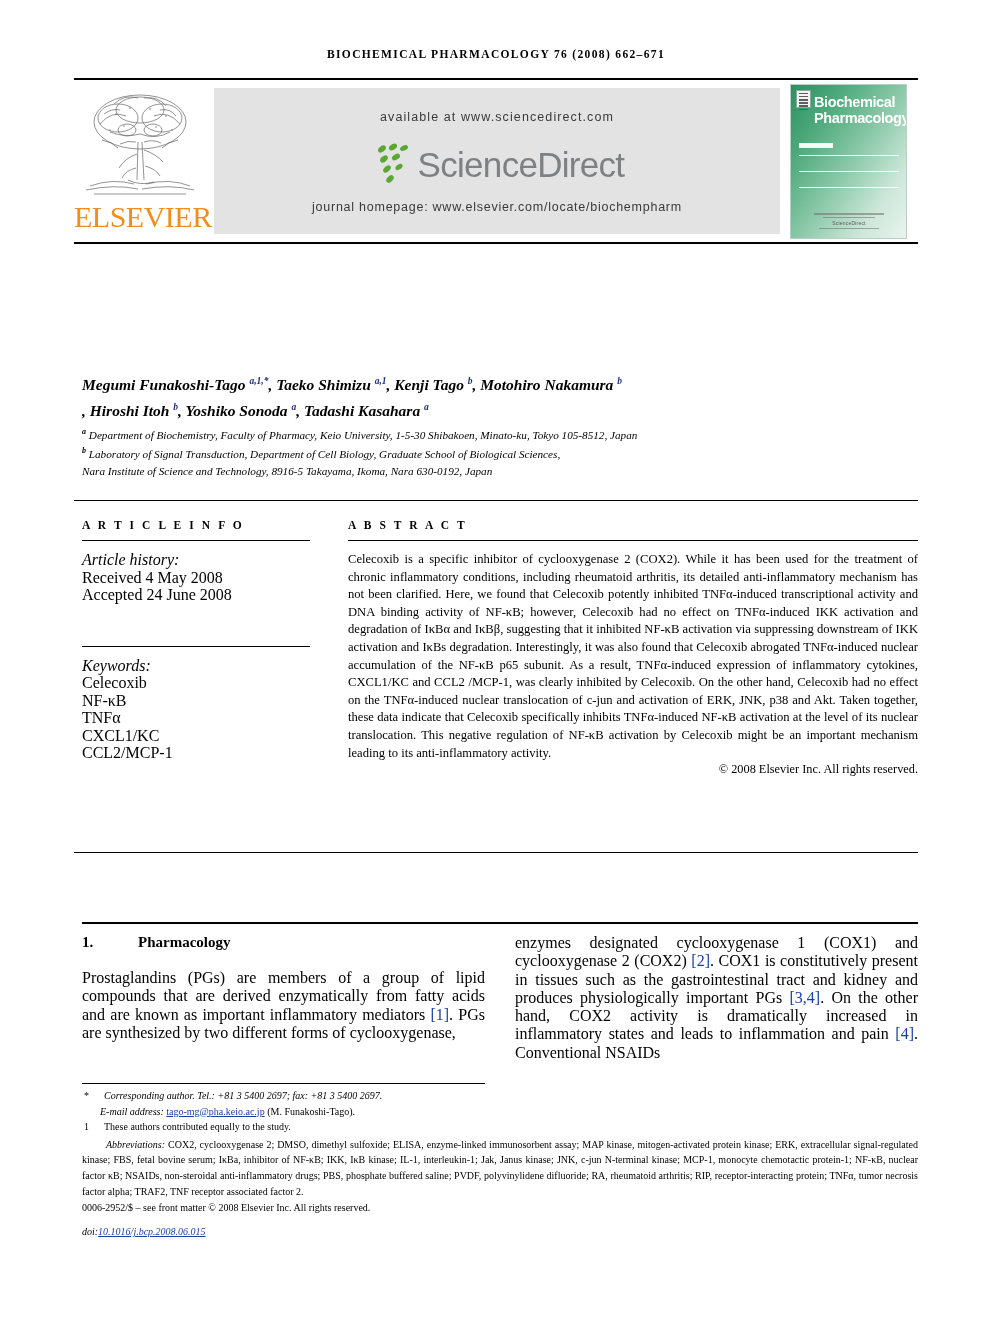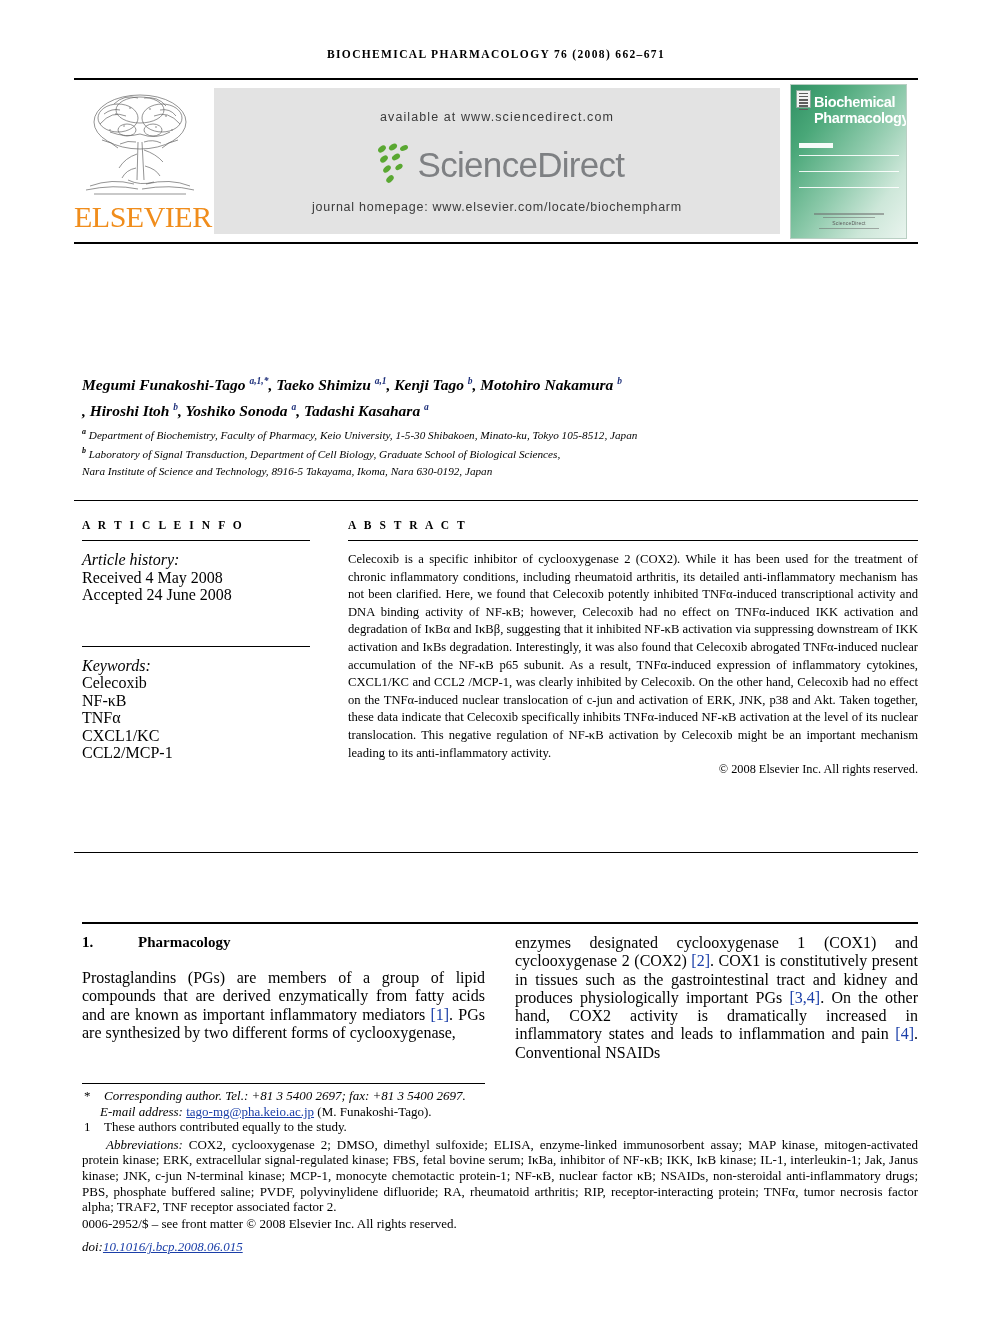--- a/index.html
+++ b/index.html
@@ -327,21 +327,21 @@
     top: 1083px;
     width: 403px;
     border-top: 1px solid #000;
   }
   .footnotes {
     position: absolute;
     left: 82px;
     top: 1088px;
     width: 836px;
     font-family: "Liberation Serif", serif;
-    font-size: 13px;
+    font-size: 10px;
     line-height: 15.6px;
     text-align: justify;
   }
   .footnotes .marker {
     display: inline-block;
     width: 12px;
     text-align: left;
   }
   .fn-line { padding-left: 14px; text-indent: -14px; }
   .fn-indent { padding-left: 14px; }

